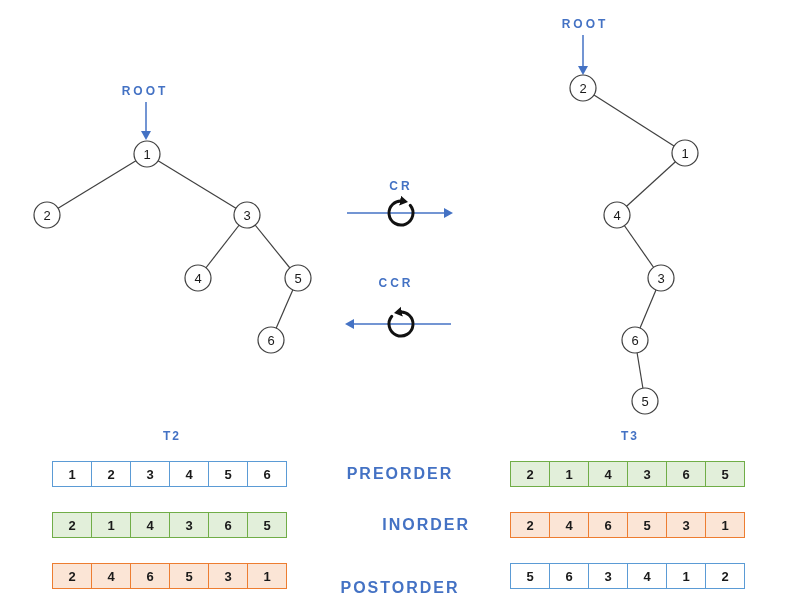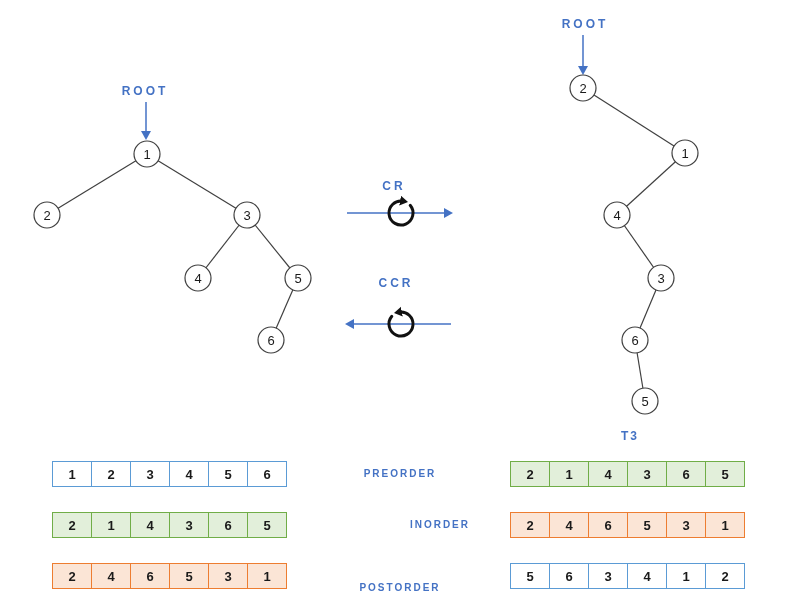--- a/index.html
+++ b/index.html
@@ -3,21 +3,21 @@
 <meta charset="utf-8">
 <style>
   * { margin:0; padding:0; box-sizing:border-box; }
   html,body { background:#ffffff; font-family:"Liberation Sans", sans-serif; }
   #canvas { position:relative; width:800px; height:601px; background:#ffffff; overflow:hidden; }
   #tree-svg { position:absolute; left:0; top:0; }
   svg text { font-family:"Liberation Sans", sans-serif; }
   .lbl { position:absolute; color:var(--blue,#4472C4); font-weight:bold; font-size:12px;
          letter-spacing:3px; text-align:center; line-height:14px; }
   .lbl.big { font-size:12px; letter-spacing:2px; }
-  .row-label { font-size:10px; letter-spacing:2px; }
+  .row-label { font-size:16px; letter-spacing:2px; }
   .ttable { position:absolute; display:flex; }
   .ttable .cell { width:40px; height:26px; border:1px solid #999; margin-left:-1px;
                   display:flex; align-items:center; justify-content:center;
                   font-size:13px; font-weight:bold; color:#1a1a1a; background:#fff; }
   .ttable .cell:first-child { margin-left:0; }
 </style>
 </head>
 <body>
 
 <div id="canvas">
@@ -94,22 +94,23 @@
         </g>
         <line x1="347" y1="213" x2="446" y2="213" stroke="#4472C4" stroke-width="1.5" marker-end="url(#bluehead)"></line>
         <line x1="451" y1="324" x2="352" y2="324" stroke="#4472C4" stroke-width="1.5" marker-end="url(#bluehead)"></line>
         <path d="M 410.19 205.29 A 12 12 0 1 1 403.08 201.18" fill="none" stroke="#111111" stroke-width="3" stroke-linecap="round" marker-end="url(#blackhead)"></path>
         <path d="M 391.81 316.29 A 12 12 0 1 0 398.92 312.18" fill="none" stroke="#111111" stroke-width="3" stroke-linecap="round" marker-end="url(#blackhead)"></path>
       </g>
   </svg>
 
   <div class="lbl" style="left:85px;  top:84px;  width:120px;">ROOT</div>
   <div class="lbl" style="left:525px; top:17px;  width:120px;">ROOT</div>
-  <div class="lbl" style="left:334px; top:179px; width:120px;text-align:center;">CR</div>
+  <div class="lbl" style="left:341px; top:179px; width:120px;text-align:center;">CR</div>
   <div class="lbl" style="left:336px; top:276px; width:120px;">CCR</div>
+  <div class="lbl big" style="left:52px;  top:429px; width:240px;">T2</div>
   <div class="lbl big" style="left:510px; top:429px; width:240px;">T3</div>
 
   <div id="tables-layer">
       <div class="ttable" style="left: 52px; top: 461px;">
         <div class="cell" style="border-color: rgb(91, 155, 213); background: rgb(255, 255, 255);">1</div>
         <div class="cell" style="border-color: rgb(91, 155, 213); background: rgb(255, 255, 255);">2</div>
         <div class="cell" style="border-color: rgb(91, 155, 213); background: rgb(255, 255, 255);">3</div>
         <div class="cell" style="border-color: rgb(91, 155, 213); background: rgb(255, 255, 255);">4</div>
         <div class="cell" style="border-color: rgb(91, 155, 213); background: rgb(255, 255, 255);">5</div>
         <div class="cell" style="border-color: rgb(91, 155, 213); background: rgb(255, 255, 255);">6</div>

